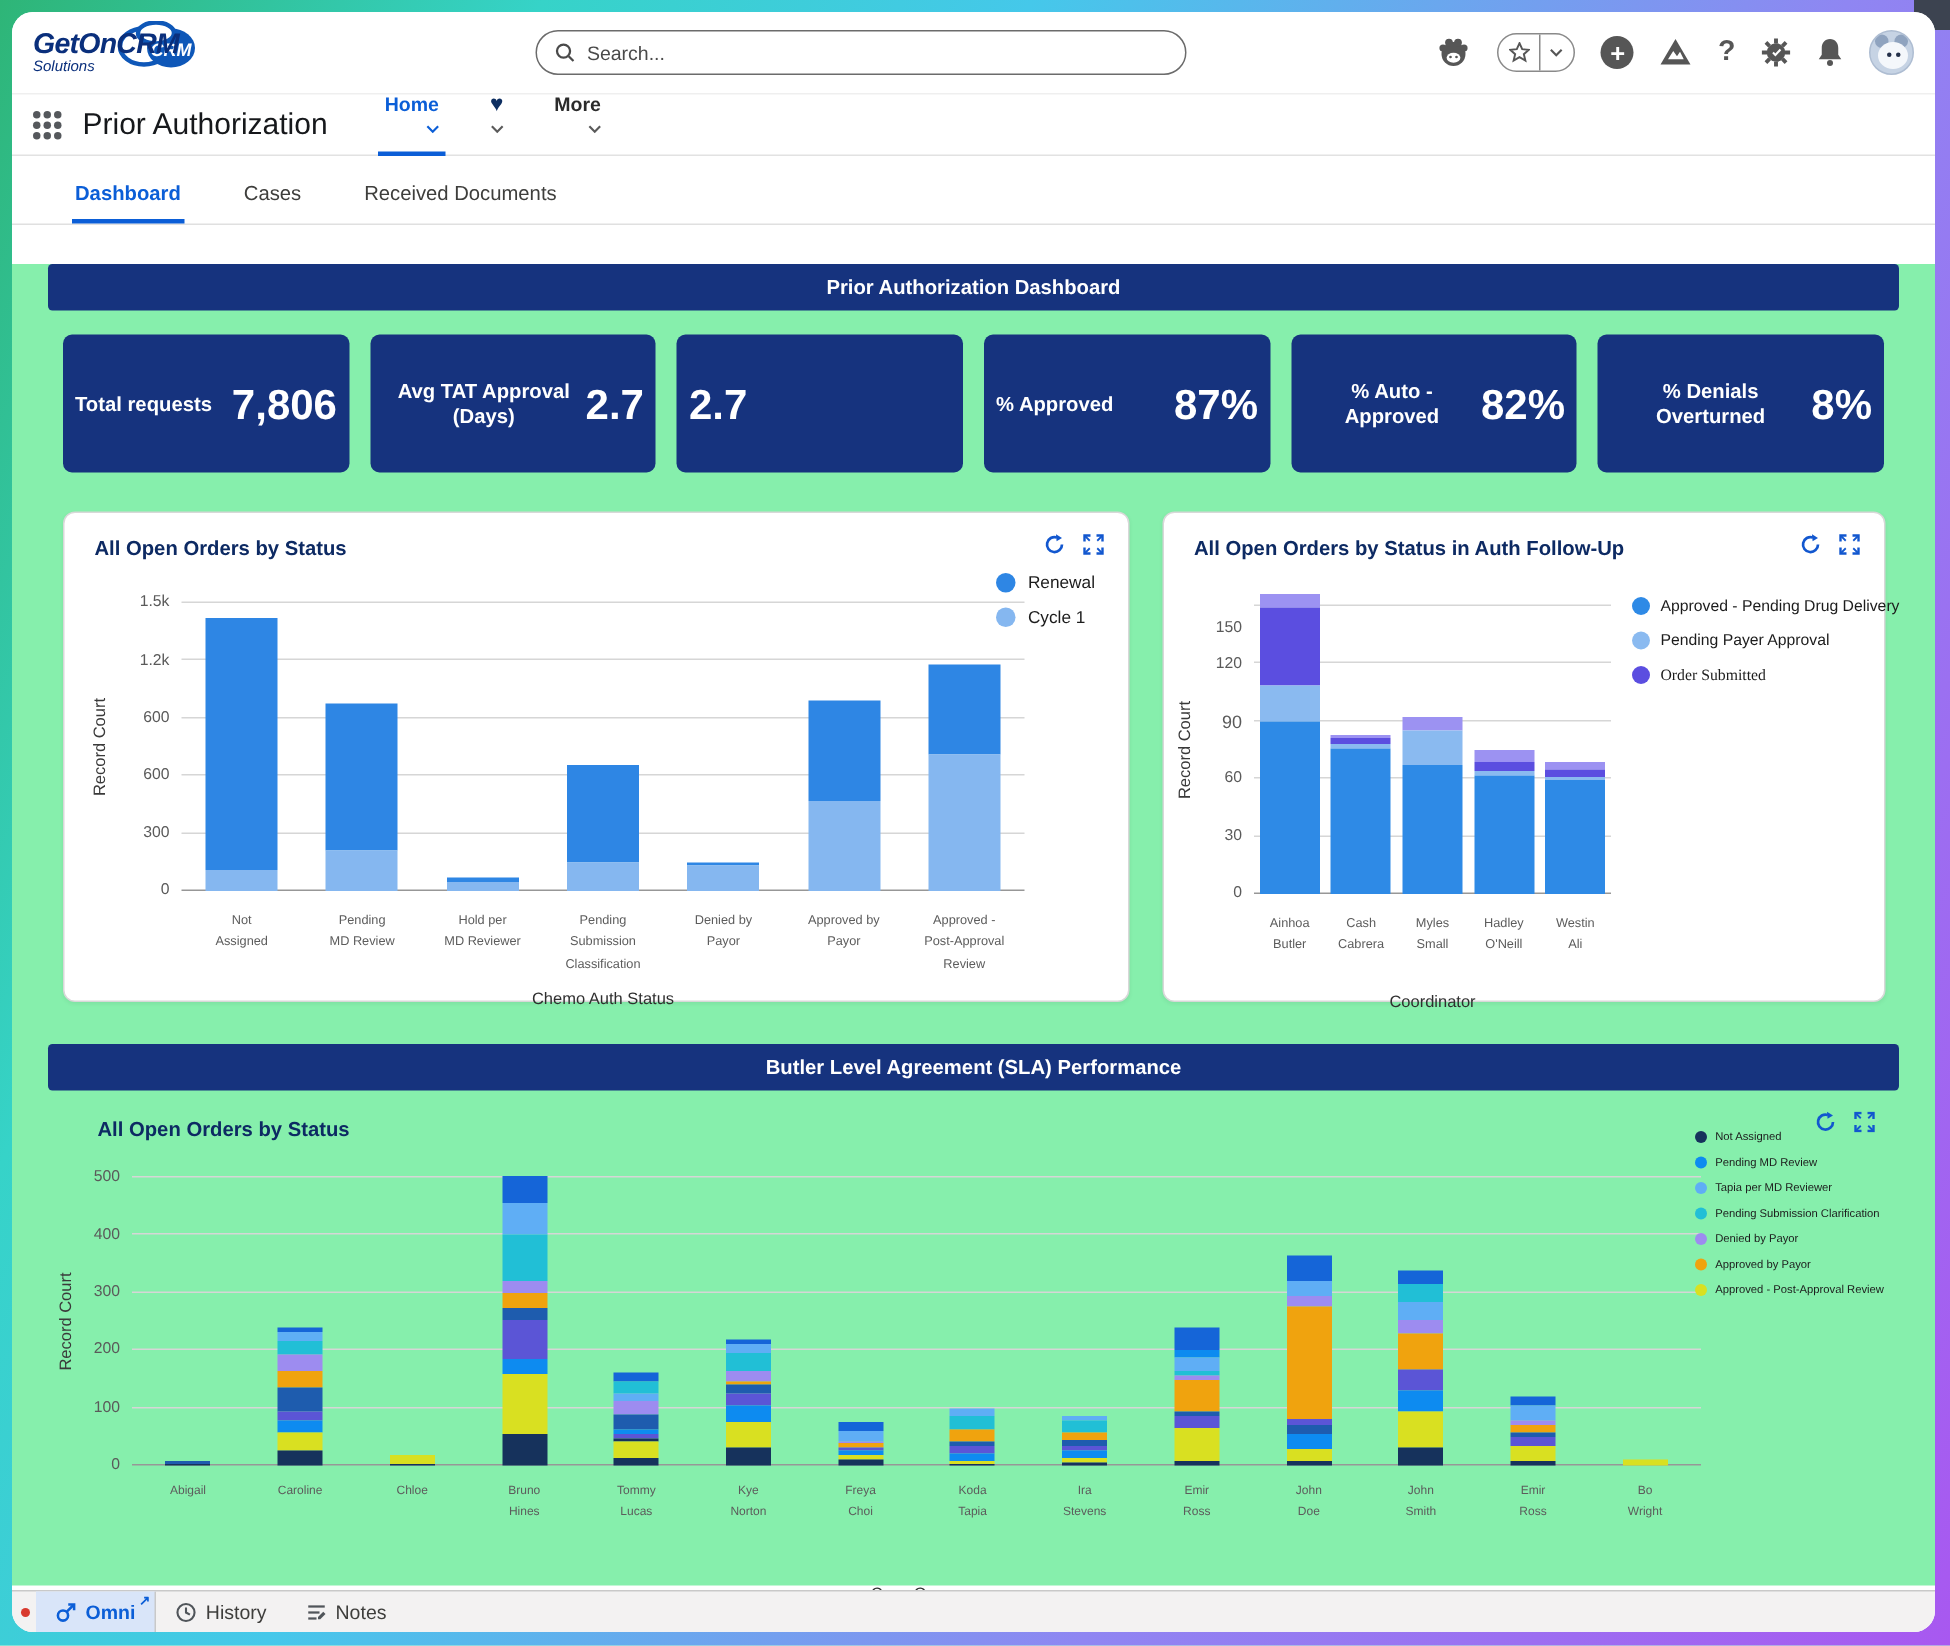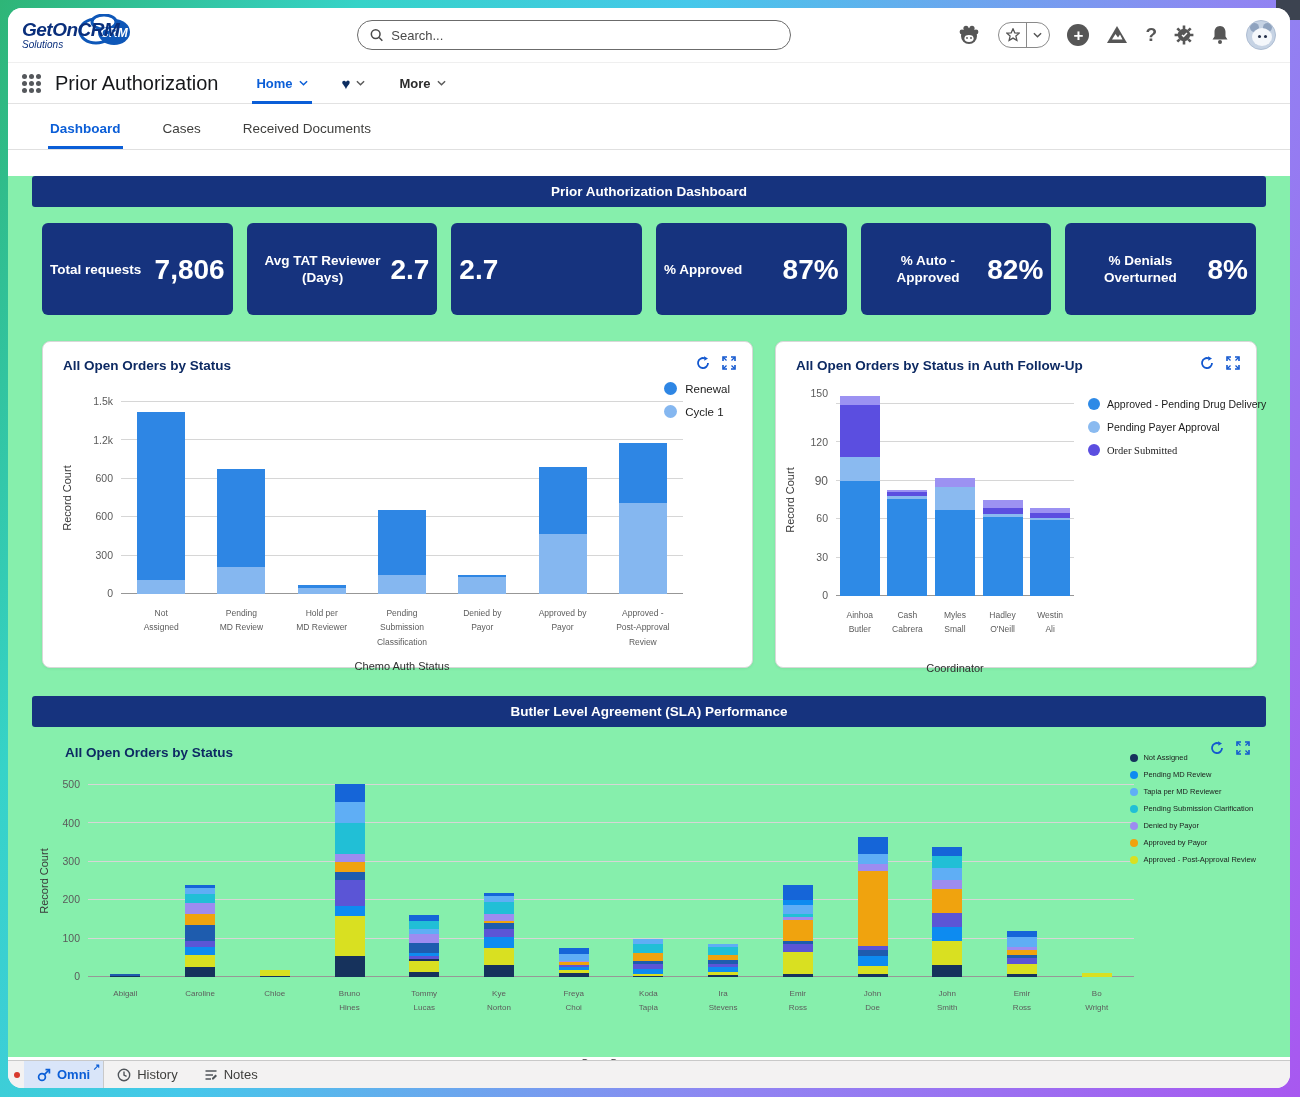--- a/index.html
+++ b/index.html
@@ -31,21 +31,21 @@
   .qmark{font-size:19px; font-weight:bold; color:#565656;}
   .avatar{width:30px;height:30px;border-radius:50%;background:#c6d3e4;position:relative;overflow:hidden;border:1px solid #aebdd2;}
   .avatar .ear{position:absolute;width:9px;height:9px;border-radius:50%;background:#8fa3bf;top:2px;}
   .avatar .face{position:absolute;left:5px;top:7px;width:20px;height:18px;border-radius:50%;background:#f4f7fb;}
   .avatar .eye{position:absolute;width:3px;height:3px;border-radius:50%;background:#24304a;top:14px;}
   
   .nav{height:42px; display:flex; align-items:center; padding:0 14px; border-top:1px solid #efefef; border-bottom:1px solid #e2e2e2; background:#fff;}
   .waffle{display:grid; grid-template-columns:repeat(3,5px); grid-template-rows:repeat(3,5px); gap:2px; cursor:pointer; margin-right:14px;}
   .waffle span{width:5px;height:5px;border-radius:50%;background:#55585c;}
   .app-title{font-size:20px; color:#16181b; margin-right:34px;}
-  .nav-item{display:flex; align-items:center; gap:6px; height:42px; padding:0 4px; font-size:13px; cursor:pointer; color:#3e3e3c; position:relative; margin-right:26px;}
+  .nav-item{display:flex; align-items:flex-end; gap:6px; height:42px; padding:0 4px; font-size:13px; cursor:pointer; color:#3e3e3c; position:relative; margin-right:26px;flex-direction:column;}
   .nav-item.active{color:#0b5ed7; font-weight:bold; box-shadow:inset 0 -3px 0 #0b5ed7;}
   .chev{width:9px;height:6px;}
   .heart{font-size:15px;color:#0d2e61;line-height:1;}
   
   .dtabs{height:46px; display:flex; align-items:flex-end; padding:0 0 0 40px; gap:38px; border-bottom:1px solid #e0e0e0; background:#fff;}
   .dtab{font-size:13.5px; color:#3e3e3c; padding:14px 2px 13px; cursor:pointer;}
   .dtab.active{color:#0b5ed7; font-weight:bold; box-shadow:inset 0 -3px 0 #0b5ed7;}
   
   .content{position:relative; background:#86efac;}
   .banner{margin:26px 24px 0; height:31px; background:#16337e; border-radius:3px; display:flex; align-items:center; justify-content:center; color:#fff; font-size:13.5px; font-weight:bold;}
@@ -213,21 +213,21 @@
   </div>
 
   <div class="content">
     <div class="banner">Prior Authorization Dashboard</div>
     <div class="kpis" id="kpi-row">
         <div class="kpi">
           <div class="kl">Total requests</div>
           <div class="kv">7,806</div>
         </div>
         <div class="kpi">
-          <div class="kl">Avg TAT Reviewer (Days)</div>
+          <div class="kl">Avg TAT Approval (Days)</div>
           <div class="kv">2.7</div>
         </div>
         <div class="kpi">
           <div class="kv">2.7</div>
         </div>
         <div class="kpi">
           <div class="kl">% Approved</div>
           <div class="kv">87%</div>
         </div>
         <div class="kpi">
@@ -412,21 +412,21 @@
                   <div class="seg" style="height: 5.12px; background: rgb(156, 146, 242);"></div>
                 </div>
               </div>
             </div>
           </div>
           <div class="ytick" style="left: 14px; width: 38px; top: 247.175px; font-size: 10.5px;">0</div>
           <div class="ytick" style="left: 14px; width: 38px; top: 208.775px; font-size: 10.5px;">30</div>
           <div class="ytick" style="left: 14px; width: 38px; top: 170.375px; font-size: 10.5px;">60</div>
           <div class="ytick" style="left: 14px; width: 38px; top: 131.975px; font-size: 12px;">90</div>
           <div class="ytick" style="left: 14px; width: 38px; top: 93.575px; font-size: 10.5px;">120</div>
-          <div class="ytick" style="left: 14px; width: 38px; top: 45px; font-size: 10.5px;">150</div>
+          <div class="ytick" style="left: 14px; width: 38px; top: 70px; font-size: 10.5px;">150</div>
           <div class="ylab" style="left: 14px; top: 158px; transform: translate(-50%, -50%) rotate(-90deg); font-size: 11px;">Record Court</div>
           <div class="xrow" style="left: 60px; top: 266px; width: 238px; font-size: 8.5px;">
             <div class="xslot">Ainhoa<br>Butler</div>
             <div class="xslot">Cash<br>Cabrera</div>
             <div class="xslot">Myles<br>Small</div>
             <div class="xslot">Hadley<br>O'Neill</div>
             <div class="xslot">Westin<br>Ali</div>
           </div>
           <div class="xtitle" style="left: 60px; width: 238px; top: 320px; font-size: 11px;">Coordinator</div>
           <div class="legend" style="left: 312px; top: 56px; gap: 11px;">

